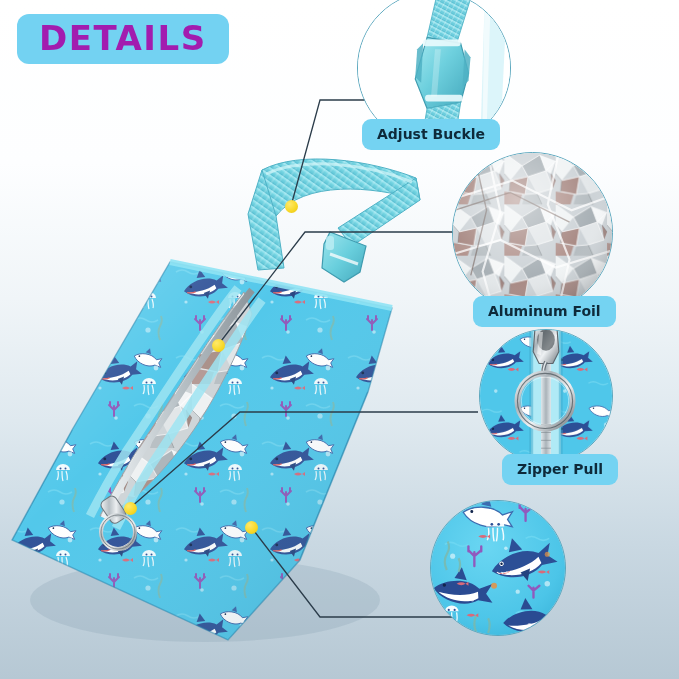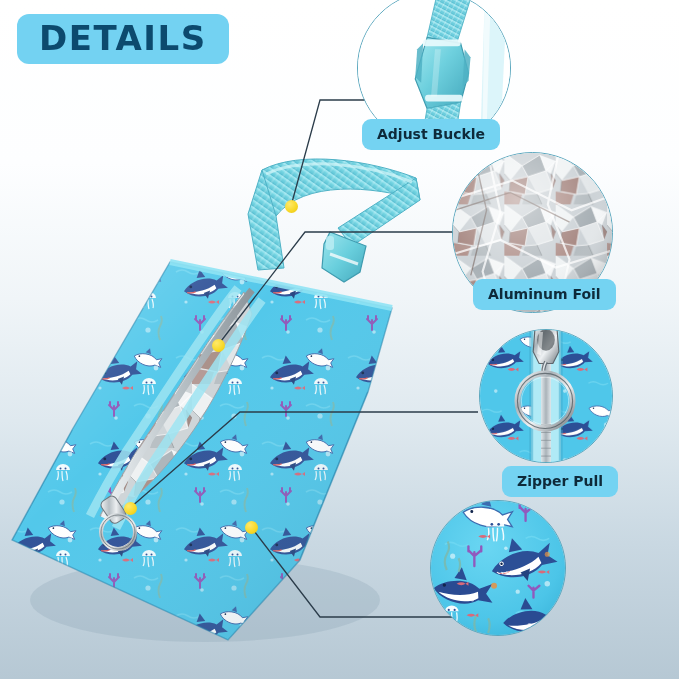--- a/index.html
+++ b/index.html
@@ -26,43 +26,43 @@
     height: 679px;
   }
   
   #details-badge {
     position: absolute;
     left: 17px;
     top: 14px;
     padding: 7px 22px 9px 22px;
     border-radius: 12px;
     background: #73D2F2;
-    color: #0c4a6e;
+    color: #a21caf;
     font-size: 34px;
     font-weight: bold;
     letter-spacing: 1.5px;
     line-height: 1;
     font-family: "DejaVu Sans", sans-serif;
   }
   
   .pill {
     position: absolute;
     background: #74D3F2;
     color: #0e2a3a;
     font-size: 14px;
     font-weight: bold;
     line-height: 1;
     padding: 8px 15px 9px 15px;
     border-radius: 9px;
     white-space: nowrap;
     font-family: "DejaVu Sans", sans-serif;
   }
   #pill-buckle { left: 362px; top: 119px; }
-  #pill-foil   { left: 473px; top: 279px; }
-  #pill-zipper { left: 502px; top: 466px; }
+  #pill-foil   { left: 473px; top: 296px; }
+  #pill-zipper { left: 502px; top: 454px; }
   #pill-design { left: 425px; top: 639px; }
   
   .inset {
     position: absolute;
     border-radius: 50%;
     overflow: hidden;
     border: 1px solid #5aa7be;
     box-sizing: border-box;
   }
   #inset-buckle {

